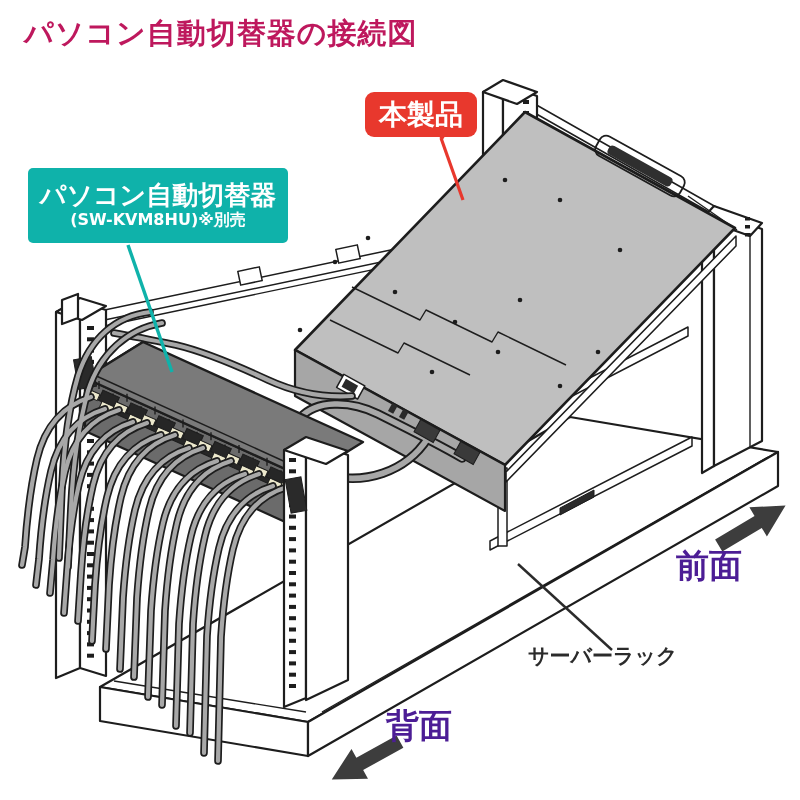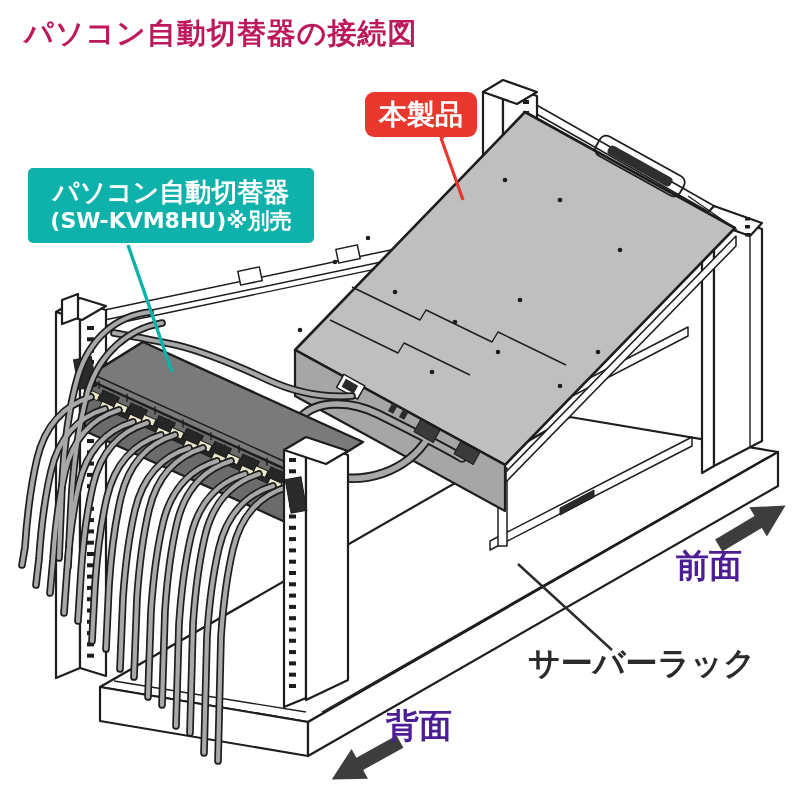--- a/index.html
+++ b/index.html
@@ -4,27 +4,27 @@
 <style>
   html,body{margin:0;padding:0;background:#fff;}
   #stage{position:relative;width:800px;height:800px;background:#fff;overflow:hidden;
          font-family:"DejaVu Sans","Liberation Sans",sans-serif;}
   #art{position:absolute;left:0;top:0;}
   .abs{position:absolute;}
   #title{left:24px;top:14px;font-size:29px;font-weight:800;color:#be185d;letter-spacing:1px;white-space:nowrap;}
   .badge{display:flex;align-items:center;justify-content:center;color:#fff;font-weight:800;text-align:center;}
   #badge-product{left:365px;top:92px;width:112px;height:45px;background:#e8382d;border-radius:9px;font-size:28px;align-items:center;}
   #badge-product::after{content:"";position:absolute;left:68px;bottom:-13px;border:9px solid transparent;border-top:14px solid #e8382d;}
-  #badge-kvm{left:28px;top:168px;width:286px;height:75px;background:#0fb2aa;border-radius:5px;flex-direction:column;line-height:1.15;}
+  #badge-kvm{left:28px;top:168px;width:260px;height:75px;background:#0fb2aa;border-radius:5px;flex-direction:column;line-height:1.15;}
   #badge-kvm .l1{font-size:26px;}
-  #badge-kvm .l2{font-size:22px;}
+  #badge-kvm .l2{font-size:16px;}
   .dir{font-size:33px;font-weight:800;color:#4c1d95;white-space:nowrap;}
   #lbl-front{left:676px;top:544px;}
   #lbl-back{left:386px;top:704px;}
-  #lbl-rack{left:528px;top:642px;font-size:32px;font-weight:800;color:#2b2b2b;white-space:nowrap;}
+  #lbl-rack{left:528px;top:642px;font-size:21px;font-weight:800;color:#2b2b2b;white-space:nowrap;}
   .lnt{stroke:#1d1d1d;stroke-width:1.4;fill:none;stroke-linejoin:round;}
   .wf{fill:#ffffff;stroke:#1d1d1d;stroke-width:2.2;stroke-linejoin:round;}
   .wft{fill:#ffffff;stroke:#1d1d1d;stroke-width:1.5;stroke-linejoin:round;}
   .dk{fill:#2a2a2a;stroke:#1d1d1d;stroke-width:1;}
   .co{stroke:#1d1d1d;stroke-width:7.6;fill:none;stroke-linecap:round;}
   .ci{stroke:#a8a8a8;stroke-width:4.2;fill:none;stroke-linecap:round;}
   .hole{fill:#1d1d1d;}
 </style>
 </head>
 <body>

